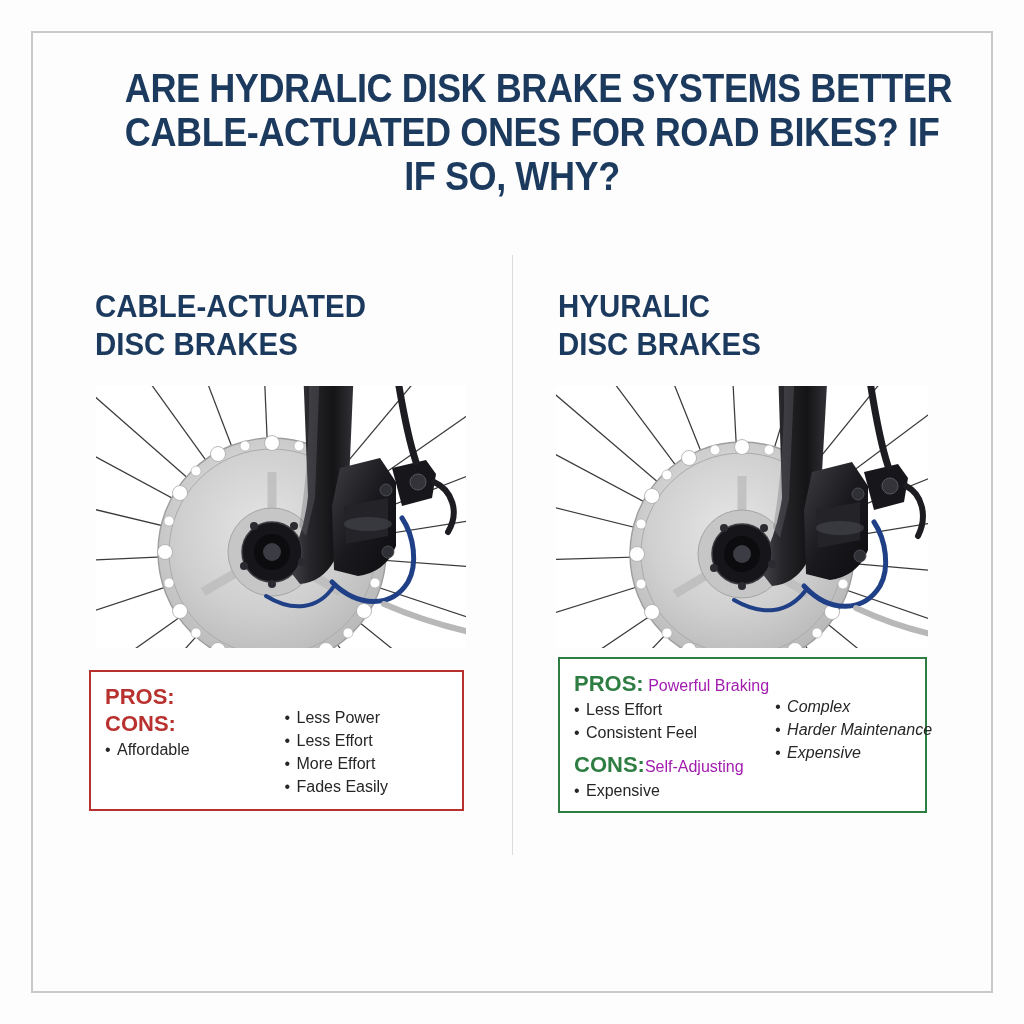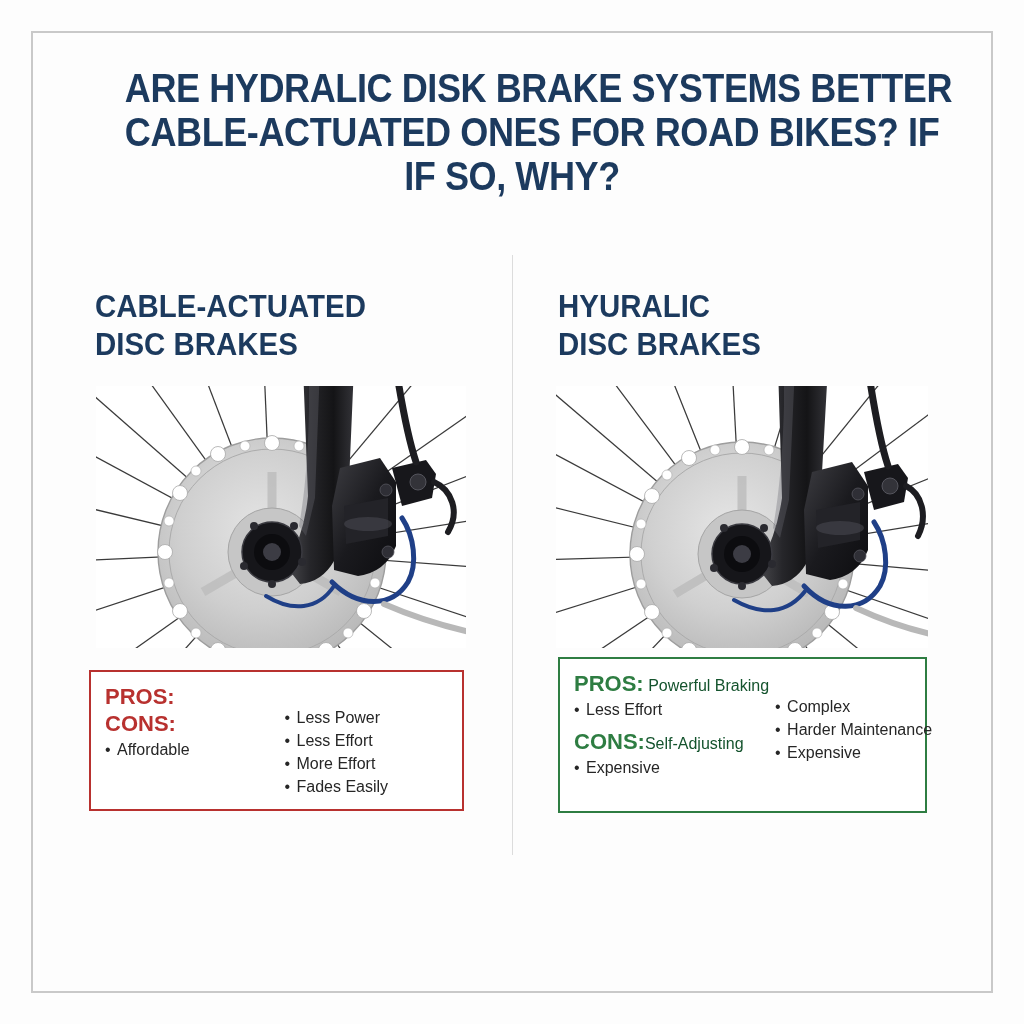--- a/index.html
+++ b/index.html
@@ -101,36 +101,36 @@
   .pc-box.left  { left: 89px;  top: 670px; width: 375px; height: 141px; border: 2px solid #b8312f; }
   .pc-box.right { left: 558px; top: 657px; width: 369px; height: 156px; border: 2px solid #2e7d42; }
 
   .pc-cols {
     display: flex;
     width: 100%;
     height: 100%;
   }
   .pc-col { flex: 1 1 50%; }
   .pc-col.colB { padding-top: 22px; padding-left: 8px; }
-  .pc-box.right .pc-col.colB { padding-top: 24px; padding-left: 6px; }
+  .pc-box.right .pc-col.colB { padding-top: 24px; padding-left: 6px; font-style: italic; }
 
   .pc-label {
     font-family: "Liberation Sans Narrow", "Liberation Sans", sans-serif;
     font-weight: bold;
     font-size: 22px;
     line-height: 26px;
     display: inline;
     transform-origin: left center;
   }
   .pc-box.left  .pc-label { color: #b8312f; }
   .pc-box.right .pc-label { color: #2e7d42; }
 
   .pc-inline {
     font-size: 16px;
-    color: #14532d;
+    color: #a21caf;
     line-height: 22px;
   }
   .pc-headrow { white-space: nowrap; margin-bottom: 1px; }
 
   ul.pc-list { list-style: none; margin: 0 0 4px 0; padding: 0; }
   ul.pc-list li {
     font-size: 16px;
     line-height: 23px;
     color: #262626;
     white-space: nowrap;
@@ -443,20 +443,21 @@
   </div>
 
   <div class="pc-box right">
     <div class="pc-cols">
       <div class="pc-col colA">
         <div class="pc-headrow">
           <span class="pc-label">PROS:</span><span class="pc-inline"> Powerful Braking</span>
         </div>
         <ul class="pc-list">
           <li>Less Effort</li>
+          <li>Consistent Feel</li>
         </ul>
         <div class="spacer-sm"></div>
         <div class="pc-headrow">
           <span class="pc-label">CONS:</span><span class="pc-inline">Self-Adjusting</span>
         </div>
         <ul class="pc-list">
           <li>Expensive</li>
         </ul>
       </div>
       <div class="pc-col colB">

